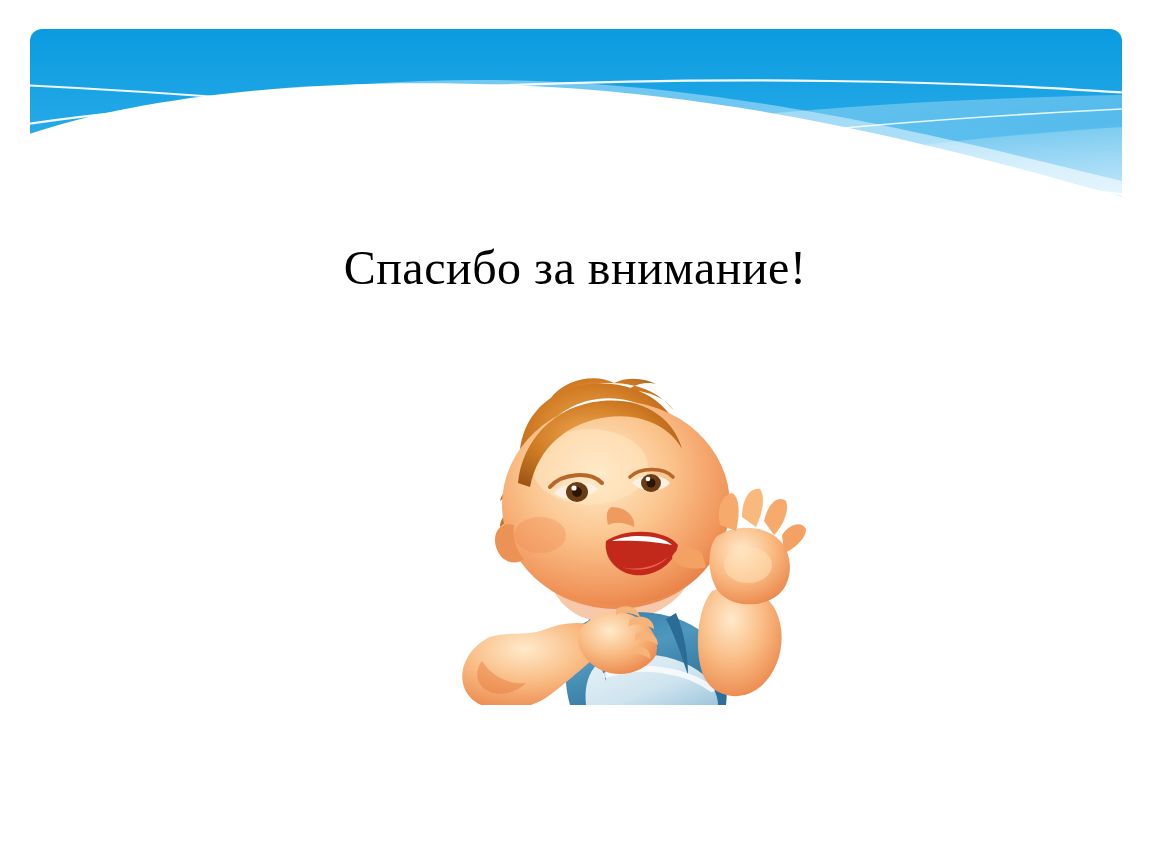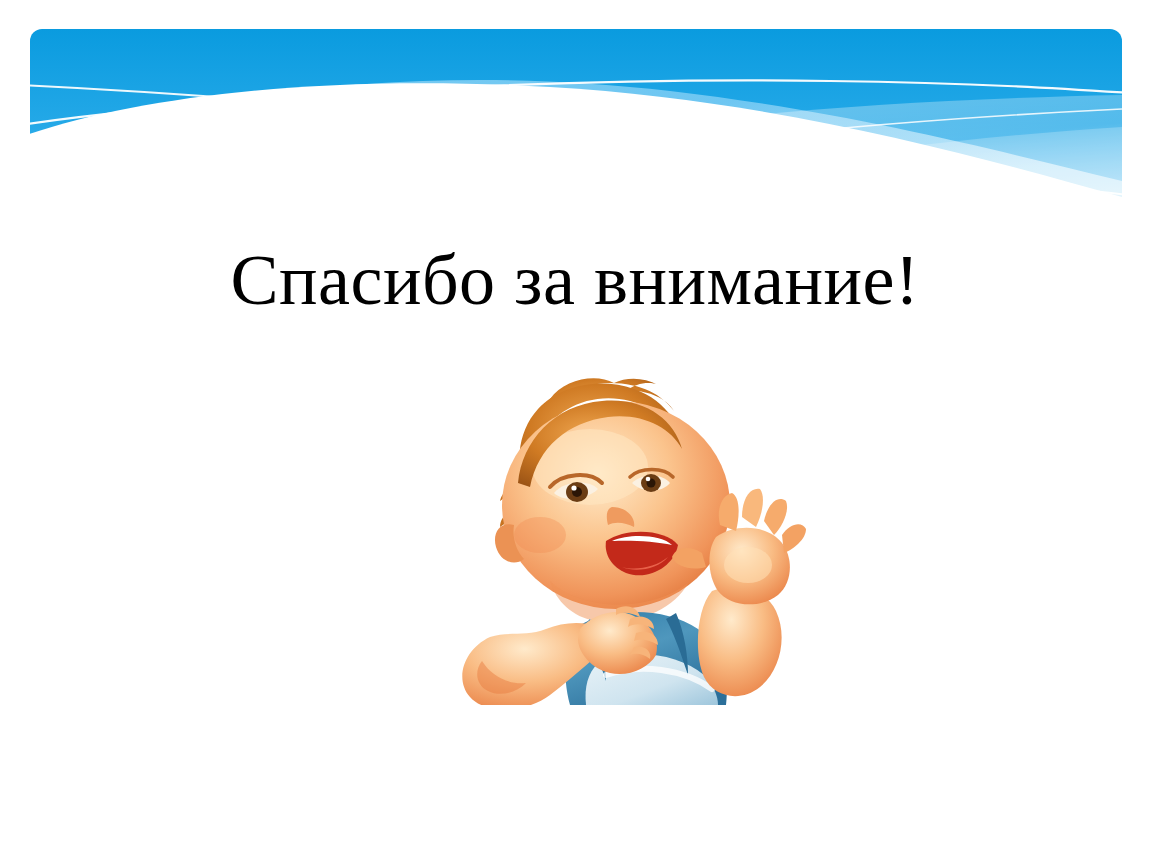--- a/index.html
+++ b/index.html
@@ -42,21 +42,21 @@
   #title-block {
     position: absolute;
     left: 0;
     top: 243px;
     width: 1150px;
     text-align: center;
   }
   #title-text {
     display: inline-block;
     font-family: "Liberation Serif", serif;
-    font-size: 72px;
+    font-size: 48px;
     line-height: 1.05;
     font-weight: 400;
     color: #000000;
     letter-spacing: 0.5px;
     white-space: nowrap;
   }
 
   
   #baby-figure {
     position: absolute;

